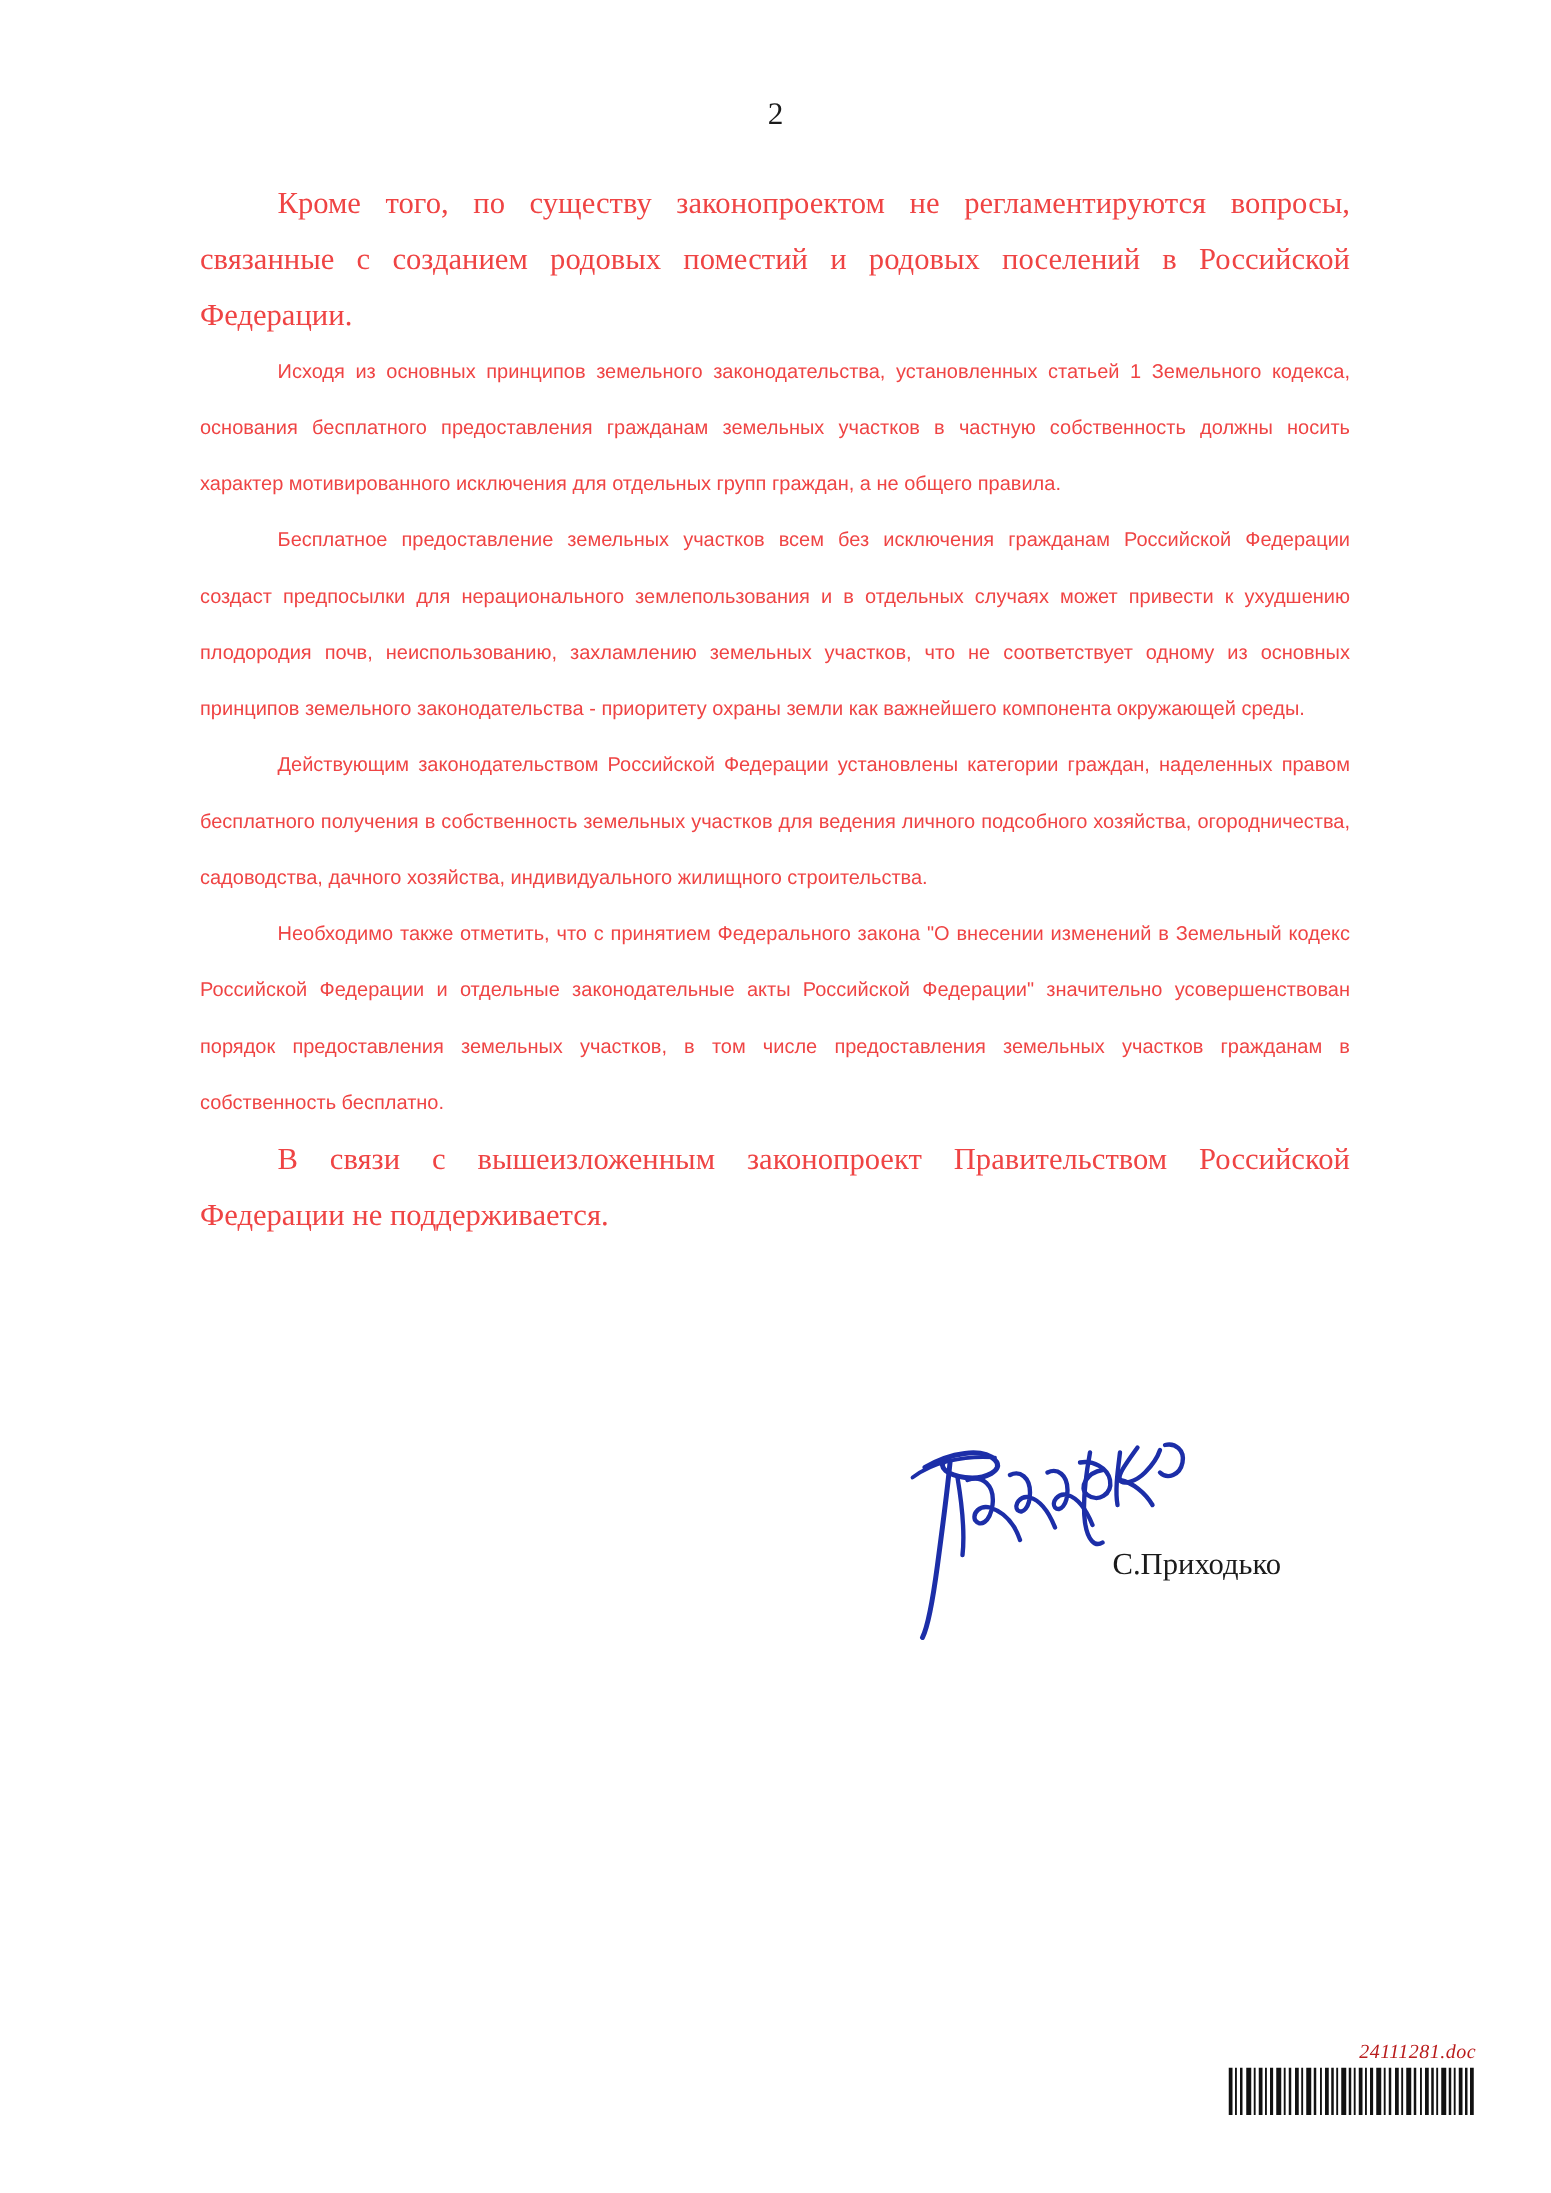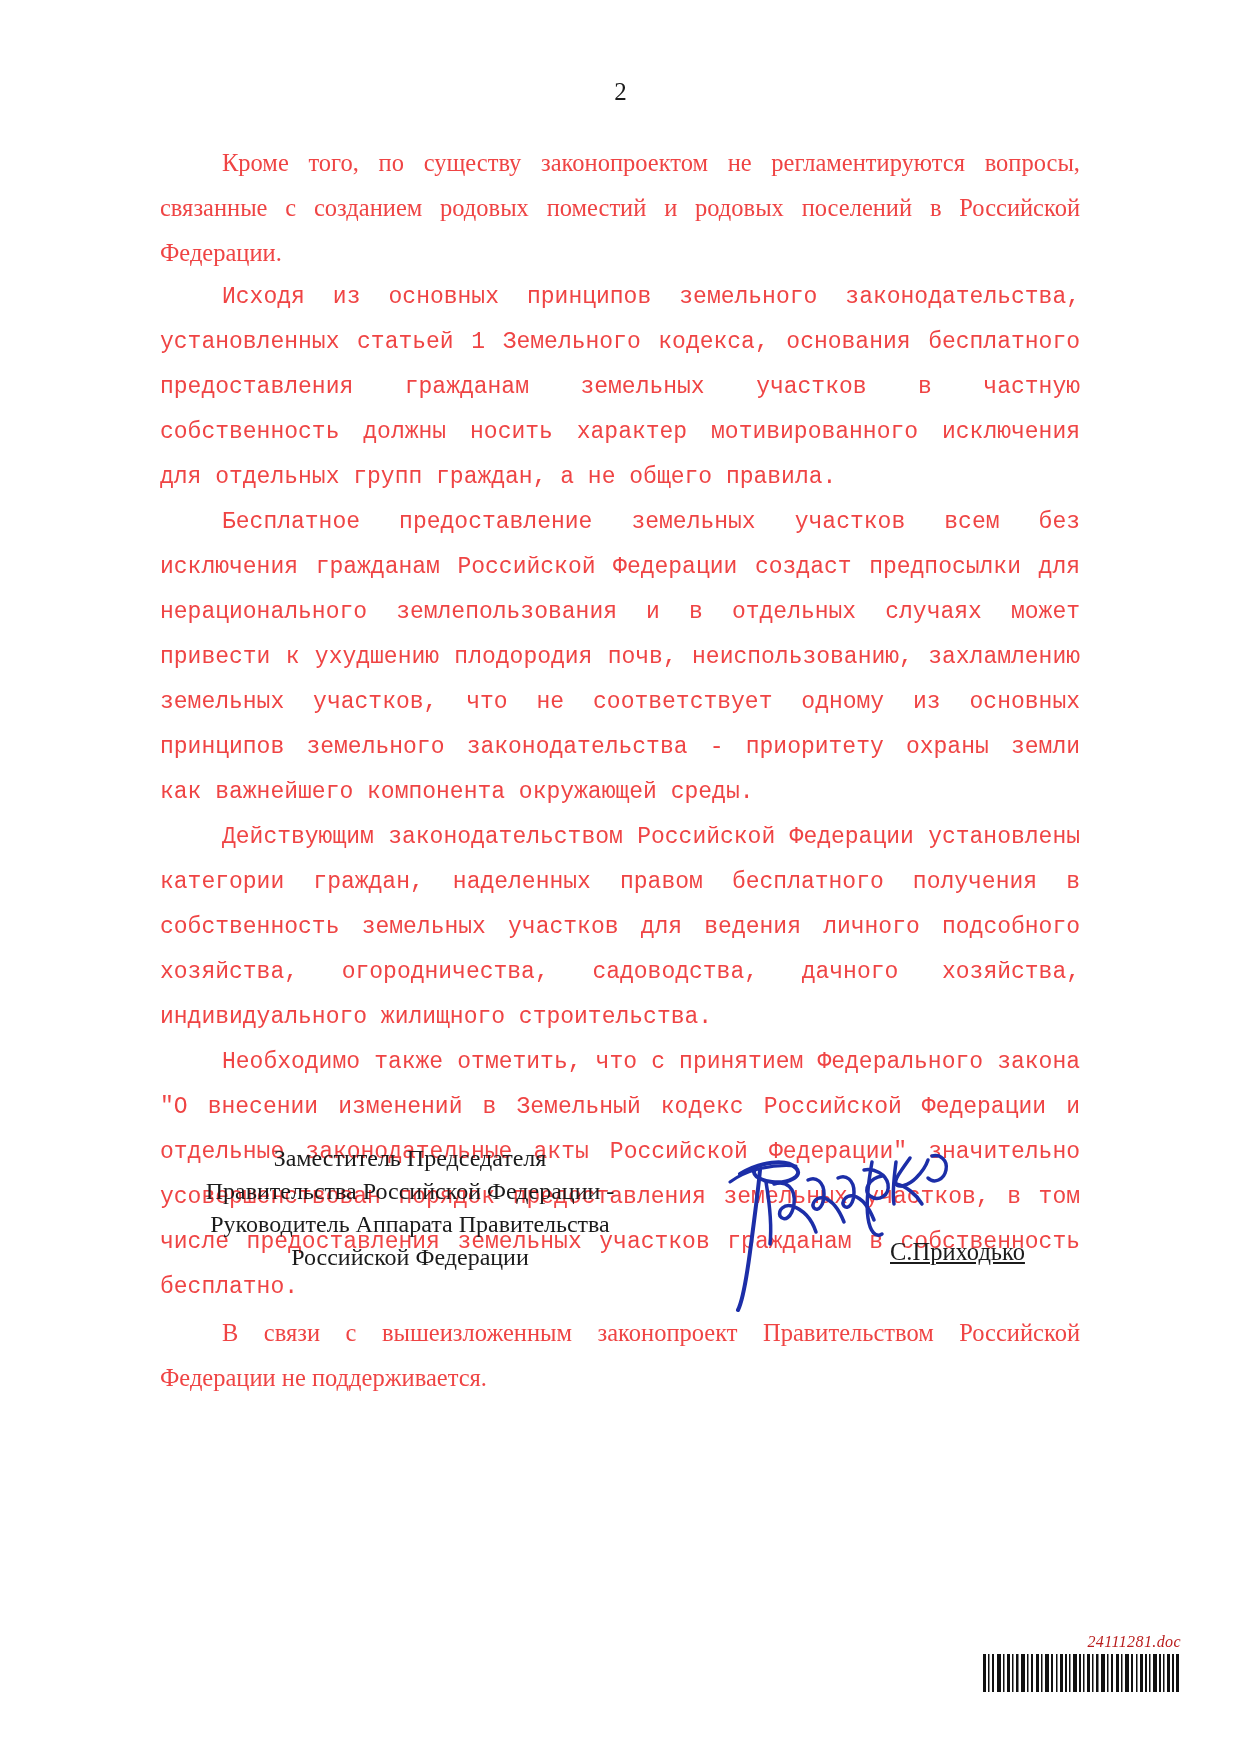--- a/index.html
+++ b/index.html
@@ -38,22 +38,22 @@
     text-indent: 62px;
     font-size: 24.5px;
     line-height: 45px;
     color: #ef4444;
     hyphens: none;
   }
   .para + .para {
     margin-top: 0px;
   }
   .para.sans {
-    font-family: Liberation Mono, monospace;
-    font-size: 23px;
+    font-family: Liberation Sans, sans-serif;
+    font-size: 16px;
     letter-spacing: 0px;
   }
   .para.serif {
     font-family: "Liberation Serif", serif;
   }
   .signature-block {
     position: absolute;
     top: 1142px;
     left: 160px;
     width: 920px;
@@ -71,21 +71,20 @@
     color: #1b1b1b;
   }
   .sig-name {
     position: absolute;
     top: 96px;
     left: 730px;
     font-family: "Liberation Serif", serif;
     font-size: 24.5px;
     color: #1b1b1b;
     white-space: nowrap;
-    text-decoration: underline;
   }
   .signature-mark {
     position: absolute;
     top: -20px;
     left: 540px;
     width: 260px;
     height: 190px;
   }
   .footer {
     position: absolute;
@@ -120,24 +119,20 @@
   <div class="body-text">
     <p class="para serif">Кроме того, по существу законопроектом не регламентируются вопросы, связанные с созданием родовых поместий и родовых поселений в Российской Федерации.</p>
     <p class="para sans">Исходя из основных принципов земельного законодательства, установленных статьей 1 Земельного кодекса, основания бесплатного предоставления гражданам земельных участков в частную собственность должны носить характер мотивированного исключения для отдельных групп граждан, а не общего правила.</p>
     <p class="para sans">Бесплатное предоставление земельных участков всем без исключения гражданам Российской Федерации создаст предпосылки для нерационального землепользования и в отдельных случаях может привести к ухудшению плодородия почв, неиспользованию, захламлению земельных участков, что не соответствует одному из основных принципов земельного законодательства - приоритету охраны земли как важнейшего компонента окружающей среды.</p>
     <p class="para sans">Действующим законодательством Российской Федерации установлены категории граждан, наделенных правом бесплатного получения в собственность земельных участков для ведения личного подсобного хозяйства, огородничества, садоводства, дачного хозяйства, индивидуального жилищного строительства.</p>
     <p class="para sans">Необходимо также отметить, что с принятием Федерального закона "О внесении изменений в Земельный кодекс Российской Федерации и отдельные законодательные акты Российской Федерации" значительно усовершенствован порядок предоставления земельных участков, в том числе предоставления земельных участков гражданам в собственность бесплатно.</p>
     <p class="para serif">В связи с вышеизложенным законопроект Правительством Российской Федерации не поддерживается.</p>
   </div>
 
   <div class="signature-block">
-    <div class="sig-title" style="white-space: pre-line;">Заместитель Председателя
-Правительства Российской Федерации -
-Руководитель Аппарата Правительства
-Российской Федерации</div>
 
     <svg class="signature-mark" viewBox="0 0 260 190" xmlns="http://www.w3.org/2000/svg">
       <g fill="none" stroke="#1c2ea8" stroke-linecap="round" stroke-linejoin="round">
         <path d="M40 52 C60 40 86 36 96 46 C104 54 88 62 72 60 C58 58 50 52 56 46" stroke-width="4"></path>
         <path d="M60 48 C58 70 54 100 50 130 C46 160 42 180 38 188" stroke-width="4"></path>
         <path d="M66 60 C70 84 72 104 70 122" stroke-width="3.5"></path>
         <path d="M74 62 C86 58 96 66 94 82 C92 96 84 100 80 94 C78 88 84 82 92 84 C104 88 112 98 116 110" stroke-width="3.5"></path>
         <path d="M108 58 C116 54 124 60 124 72 C124 84 118 90 114 86 C111 82 116 74 124 76 C134 79 140 90 144 100" stroke-width="3.5"></path>
         <path d="M138 56 C146 52 154 58 154 70 C154 82 148 88 144 84 C141 80 146 72 154 74 C164 77 170 88 174 98" stroke-width="3.5"></path>
         <path d="M164 48 C174 46 186 52 188 62 C190 74 178 80 170 74 C162 68 170 56 182 54" stroke-width="3.5"></path>

